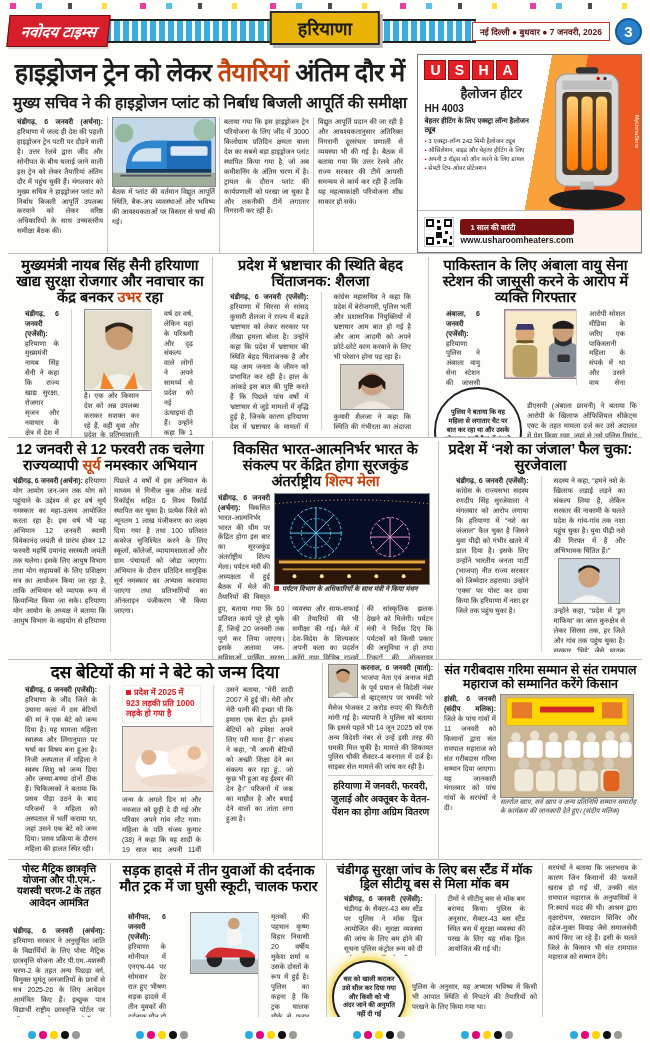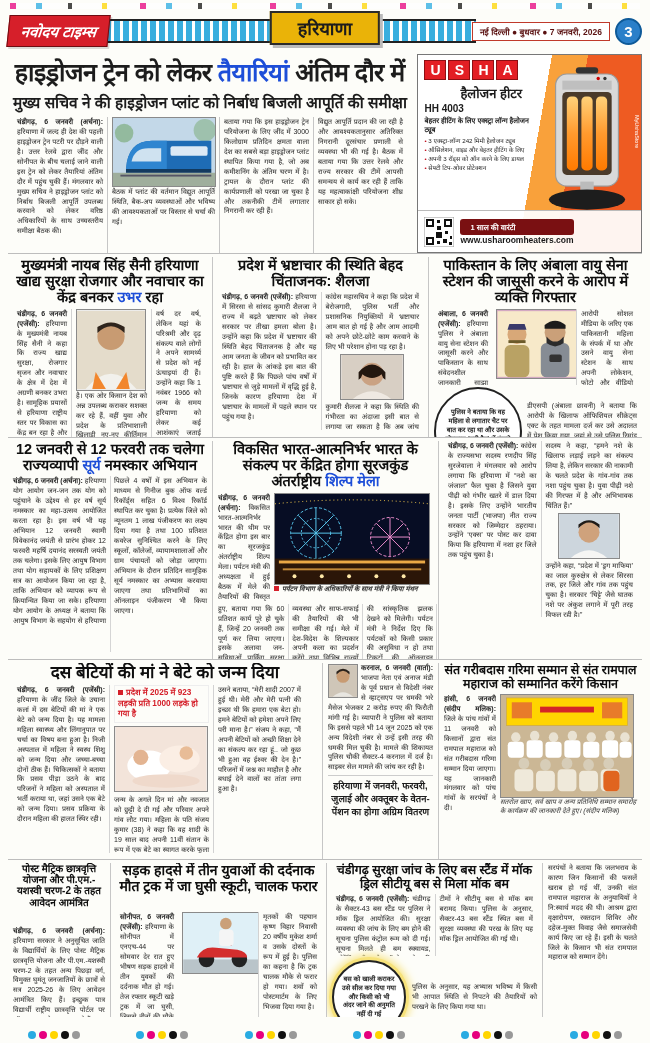--- a/index.html
+++ b/index.html
@@ -25,21 +25,21 @@
     background:repeating-linear-gradient(90deg,#39aede 0 6px,#fff 6px 9px); }
   .sectionbox { position:absolute; left:50%; top:0; transform:translateX(-50%); background:#eab308;
     border:2px solid #2b2b2b; box-shadow:3px 3px 0 #bbb; padding:3px 26px; font-size:18px; font-weight:900; z-index:3; }
   .editionbox { background:#fff; border:1px solid #c0392b; color:#5a1111; font-weight:bold; font-size:8.5px;
     padding:3px 7px; white-space:nowrap; z-index:2; }
   .pagecircle { width:27px; height:27px; margin-left:5px; border-radius:50%; background:#2a7fc9; border:2px solid #0e5a99;
     color:#fff; font-size:15px; font-weight:900; display:flex; align-items:center; justify-content:center; z-index:2; }
   
   .row { margin:0 8px; border-top:1px solid #bdbdbd; padding-top:3px; overflow:hidden; }
   .hl { font-weight:800; text-align:center; color:#0e0e0e; line-height:1.12; }
-  .accent-blue { color:#1d4ed8; }
+  .accent-blue { color:#c2410c; }
   .accent-red { color:#d5202a; }
   .bodytxt { font-size:7px; line-height:1.42; text-align:justify; color:#262626; }
   .bodytxt b { font-weight:bold; }
   .art { padding:0 5px; overflow:hidden; }
   .art + .art { border-left:1px solid #c6c6c6; }
   .cols2 { column-count:2; column-gap:8px; column-rule:1px solid #d5d5d5; }
   .cols3 { column-count:3; column-gap:8px; column-rule:1px solid #d5d5d5; }
   .photo { display:block; border:1px solid #8a8a8a; background:#eee; }
   .caption { font-size:6.8px; font-style:italic; color:#333; line-height:1.3; }
   .sq { display:inline-block; width:5px; height:5px; background:#d5202a; margin-right:3px; }
@@ -70,21 +70,21 @@
   .warranty { background:#7a1012; color:#fff; font-size:7.5px; font-weight:bold; padding:3px 10px; border-radius:3px; white-space:nowrap; }
   .uweb { font-size:8.5px; font-weight:bold; color:#1a1a1a; }
   
   .row2 { display:grid; grid-template-columns:204px 216px 214px; height:184px; }
   .row3 { display:grid; grid-template-columns:204px 226px 204px; height:222px; }
   .row4 { display:grid; grid-template-columns:314px 116px 204px; height:200px; }
   .row5 { display:grid; grid-template-columns:102px 216px 216px 100px; height:158px; }
   .hl-md { font-size:14.5px; margin-bottom:3px; }
   .hl-sm { font-size:12.5px; margin-bottom:3px; }
   .hl-xs { font-size:10px; margin-bottom:18px; }
-  .gcol { padding:0 4px; overflow:hidden; }
+  .gcol { padding:0 12px; overflow:hidden; }
   .gcol + .gcol { border-left:1px solid #d2d2d2; }
   .callout { border:2px solid #222; border-radius:50%; background:#fff; text-align:center; font-size:6.6px;
     font-weight:bold; line-height:1.35; display:flex; align-items:center; justify-content:center; padding:8px; }
   .glow { box-shadow:0 0 0 3px #f7e27a, 0 0 8px 5px #f7e27a; }
   .hibox { border:1px solid #eee; padding:2px 3px; font-size:8.2px; font-weight:800; color:#d5202a; line-height:1.3; text-align:left; }
   .pension-hl { font-size:9.5px; font-weight:800; text-align:center; margin:3px 0 2px; border-top:1px solid #ccc; padding-top:3px; }
 </style>
 </head>
 <body>
 
@@ -293,20 +293,21 @@
                 <circle cx="132" cy="84" r="2"></circle>
               </g>
             </svg>
           <div class="caption" style="font-weight:bold;"><span class="sq"></span><span>पर्यटन विभाग के अधिकारियों के साथ मंत्री ने किया मंथन</span></div>
         </div>
       </div>
       <div class="bodytxt cols3" style="height:62px;margin-top:3px;">हुए, बताया गया कि 60 प्रतिशत कार्य पूरे हो चुके हैं, जिन्हें 20 जनवरी तक पूर्ण कर लिया जाएगा। इसके अलावा जन-सुविधाओं, पार्किंग, सुरक्षा व्यवस्था और साफ-सफाई की तैयारियों की भी समीक्षा की गई। मेले में देश-विदेश के शिल्पकार अपनी कला का प्रदर्शन करेंगे तथा विभिन्न राज्यों की सांस्कृतिक झलक देखने को मिलेगी। पर्यटन मंत्री ने निर्देश दिए कि पर्यटकों को किसी प्रकार की असुविधा न हो तथा टिकटों की ऑनलाइन व्यवस्था समय रहते सुनिश्चित की जाए।</div>
     </div>
 
     <div class="art">
+      <div class="hl hl-md">प्रदेश में ‘नशे का जंजाल’ फैल चुका: सुरजेवाला</div>
       <div class="bodytxt" style="display:grid;grid-template-columns:1fr 1fr;height:176px;">
         <div class="gcol" style="border:none;"><b>चंडीगढ़, 6 जनवरी (एजेंसी):</b> <span>कांग्रेस के राज्यसभा सदस्य रणदीप सिंह सुरजेवाला ने मंगलवार को आरोप लगाया कि हरियाणा में “नशे का जंजाल” फैल चुका है जिसने युवा पीढ़ी को गंभीर खतरे में डाल दिया है। इसके लिए उन्होंने भारतीय जनता पार्टी (भाजपा) नीत राज्य सरकार को जिम्मेदार ठहराया। उन्होंने ‘एक्स’ पर पोस्ट कर दावा किया कि हरियाणा में नशा हर जिले तक पहुंच चुका है।</span></div>
         <div class="gcol">
           <span>सदस्य ने कहा, “हमने नशे के खिलाफ लड़ाई लड़ने का संकल्प लिया है, लेकिन सरकार की नाकामी के चलते प्रदेश के गांव-गांव तक नशा पहुंच चुका है। युवा पीढ़ी नशे की गिरफ्त में है और अभिभावक चिंतित हैं।”</span>
           <svg class="photo" width="62" height="46" viewBox="0 0 62 46" style="margin:2px auto;">
               <rect width="62" height="46" fill="#cdd6dd"></rect>
               <circle cx="31" cy="19" r="11" fill="#cfa27c"></circle>
               <path d="M20 15 q11 -12 22 0 l0 -4 q-11 -9 -22 0 z" fill="#1f1b17"></path>
               <path d="M12 46 q19 -16 38 0 z" fill="#f6f6f4"></path>
             </svg>

